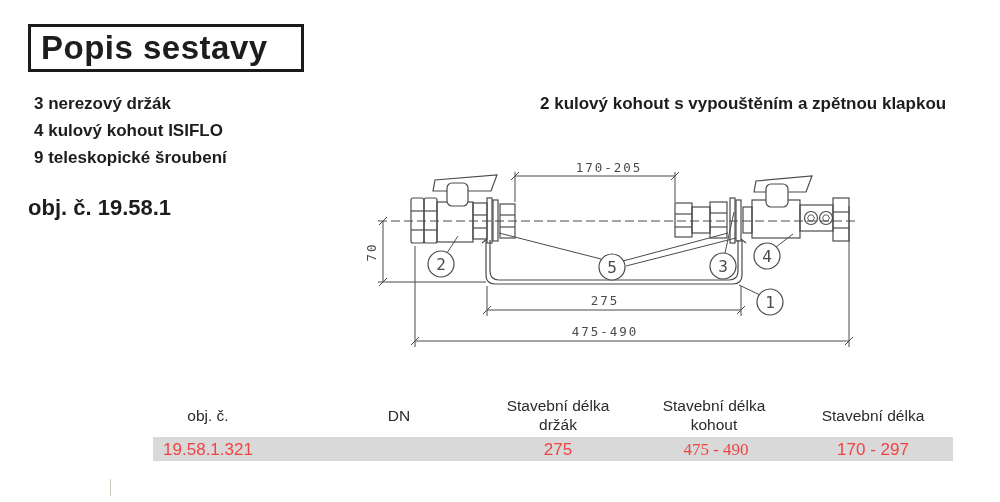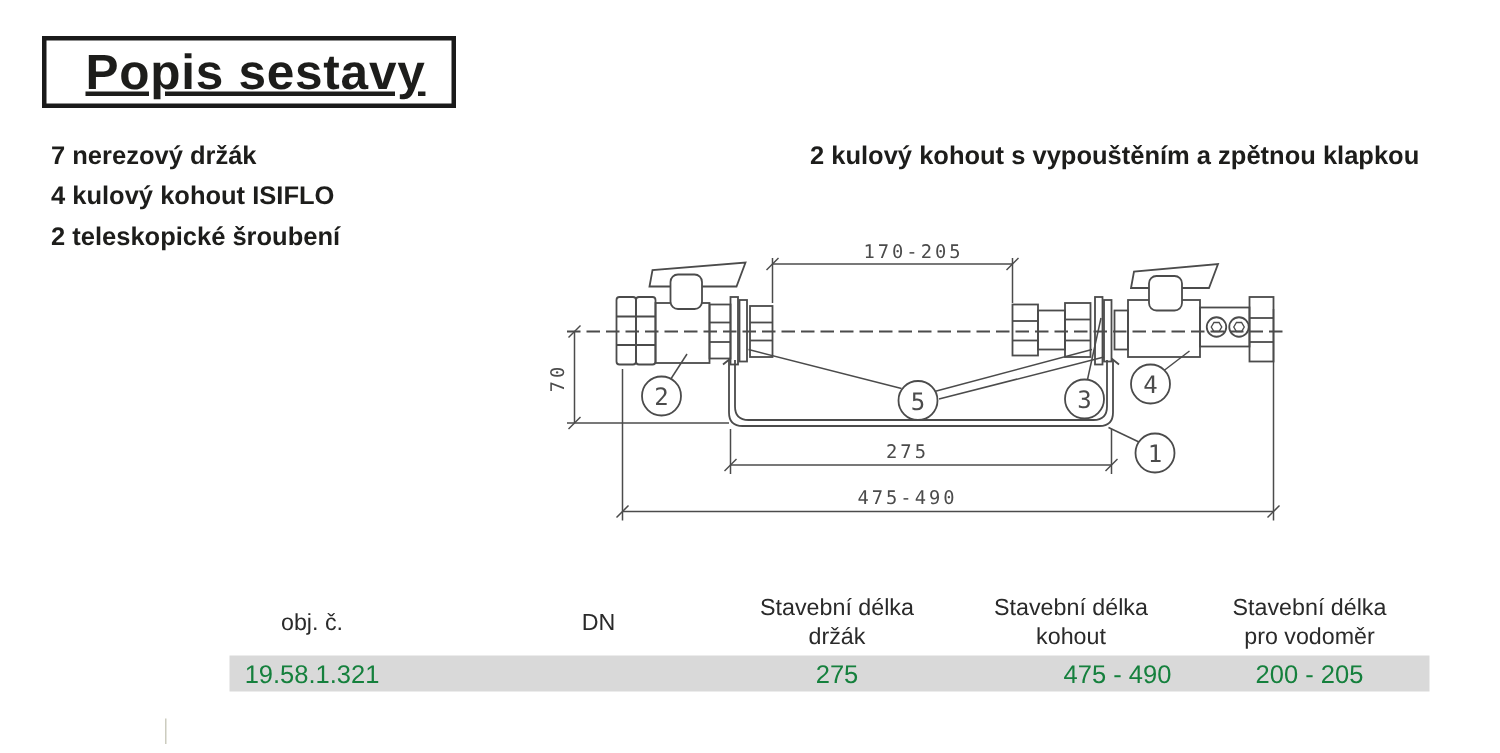--- a/index.html
+++ b/index.html
@@ -1,51 +1,52 @@
 <!DOCTYPE html>
 <html><head>
 <meta charset="utf-8">
 <style>
   html,body{margin:0;padding:0;background:#fff;}
   .page{position:relative;width:1000px;height:502px;background:#ffffff;overflow:hidden;
         font-family:"Liberation Sans",sans-serif;color:#1d1d1b;}
   .title-box{position:absolute;left:28px;top:24px;width:276px;height:48px;
              border:3px solid #1a1a1a;box-sizing:border-box;display:flex;align-items:center;}
-  .title-box span{font-size:33px;font-weight:bold;padding-left:26px;letter-spacing:0.5px;text-decoration:underline;}
+  .title-box span{font-size:33px;font-weight:bold;padding-left:10px;letter-spacing:0.5px;}
   .plist{position:absolute;font-size:17px;font-weight:bold;line-height:27px;}
   .plist-left{left:34px;top:90px;}
   .plist-right{left:540px;top:90px;}
   .order-no{position:absolute;left:28px;top:195px;font-size:22px;font-weight:bold;}
   svg.diagram{position:absolute;left:0;top:0;}
   .th{position:absolute;top:394px;height:42px;display:flex;flex-direction:column;
       justify-content:center;text-align:center;font-size:15.5px;line-height:19px;color:#2a2a2a;}
   .row-bg{position:absolute;left:153px;top:437px;width:800px;height:24px;background:#d9d9d9;}
   .td{position:absolute;top:438px;height:19px;line-height:23px;text-align:center;
-      font-size:17px;color:#15803d;}
+      font-size:17px;color:#ef4444;}
   .artifact{position:absolute;left:110px;top:479px;width:1px;height:17px;background:#b6b6a4;opacity:.7;}
 </style>
 </head>
 <body>
 
 <div class="page">
 
   <div class="title-box">
     <span>Popis sestavy</span>
   </div>
 
   <div class="plist plist-left">
-    <div>7 nerezový držák</div>
+    <div>3 nerezový držák</div>
     <div>4 kulový kohout ISIFLO</div>
-    <div>2 teleskopické šroubení</div>
+    <div>9 teleskopické šroubení</div>
   </div>
 
   <div class="plist plist-right">
     <div>2 kulový kohout s vypouštěním a zpětnou klapkou</div>
   </div>
 
+  <div class="order-no">obj. č. 19.58.1</div>
 
   <svg class="diagram" width="1000" height="502" viewBox="0 0 1000 502" fill="none" stroke="#4b4b4b" stroke-width="1.2">
 
     <line x1="378" y1="221" x2="858" y2="221" stroke-dasharray="9,4"></line>
 
     <g>
       <rect x="411" y="198" width="13" height="45" rx="2"></rect>
       <rect x="424" y="198" width="13" height="45" rx="2"></rect>
       <line x1="411" y1="211" x2="437" y2="211"></line>
       <line x1="411" y1="230" x2="437" y2="230"></line>
@@ -163,23 +164,22 @@
   <div class="th" style="left:473px;width:170px;">
     <span>Stavební délka</span>
     <span>držák</span>
   </div>
   <div class="th" style="left:629px;width:170px;">
     <span>Stavební délka</span>
     <span>kohout</span>
   </div>
   <div class="th" style="left:783px;width:180px;">
     <span>Stavební délka</span>
-    <span>pro vodoměr</span>
   </div>
 
   <div class="row-bg"></div>
   <div class="td" style="left:128px;width:160px;">19.58.1.321</div>
   <div class="td" style="left:473px;width:170px;">275</div>
-  <div class="td" style="left:660px;width:170px;">475 - 490</div>
-  <div class="td" style="left:783px;width:180px;">200 - 205</div>
+  <div class="td" style="left:631px;width:170px;font-family:Liberation Serif, serif;">475 - 490</div>
+  <div class="td" style="left:783px;width:180px;">170 - 297</div>
 
   <div class="artifact"></div>
 </div>
 
 </body></html>

